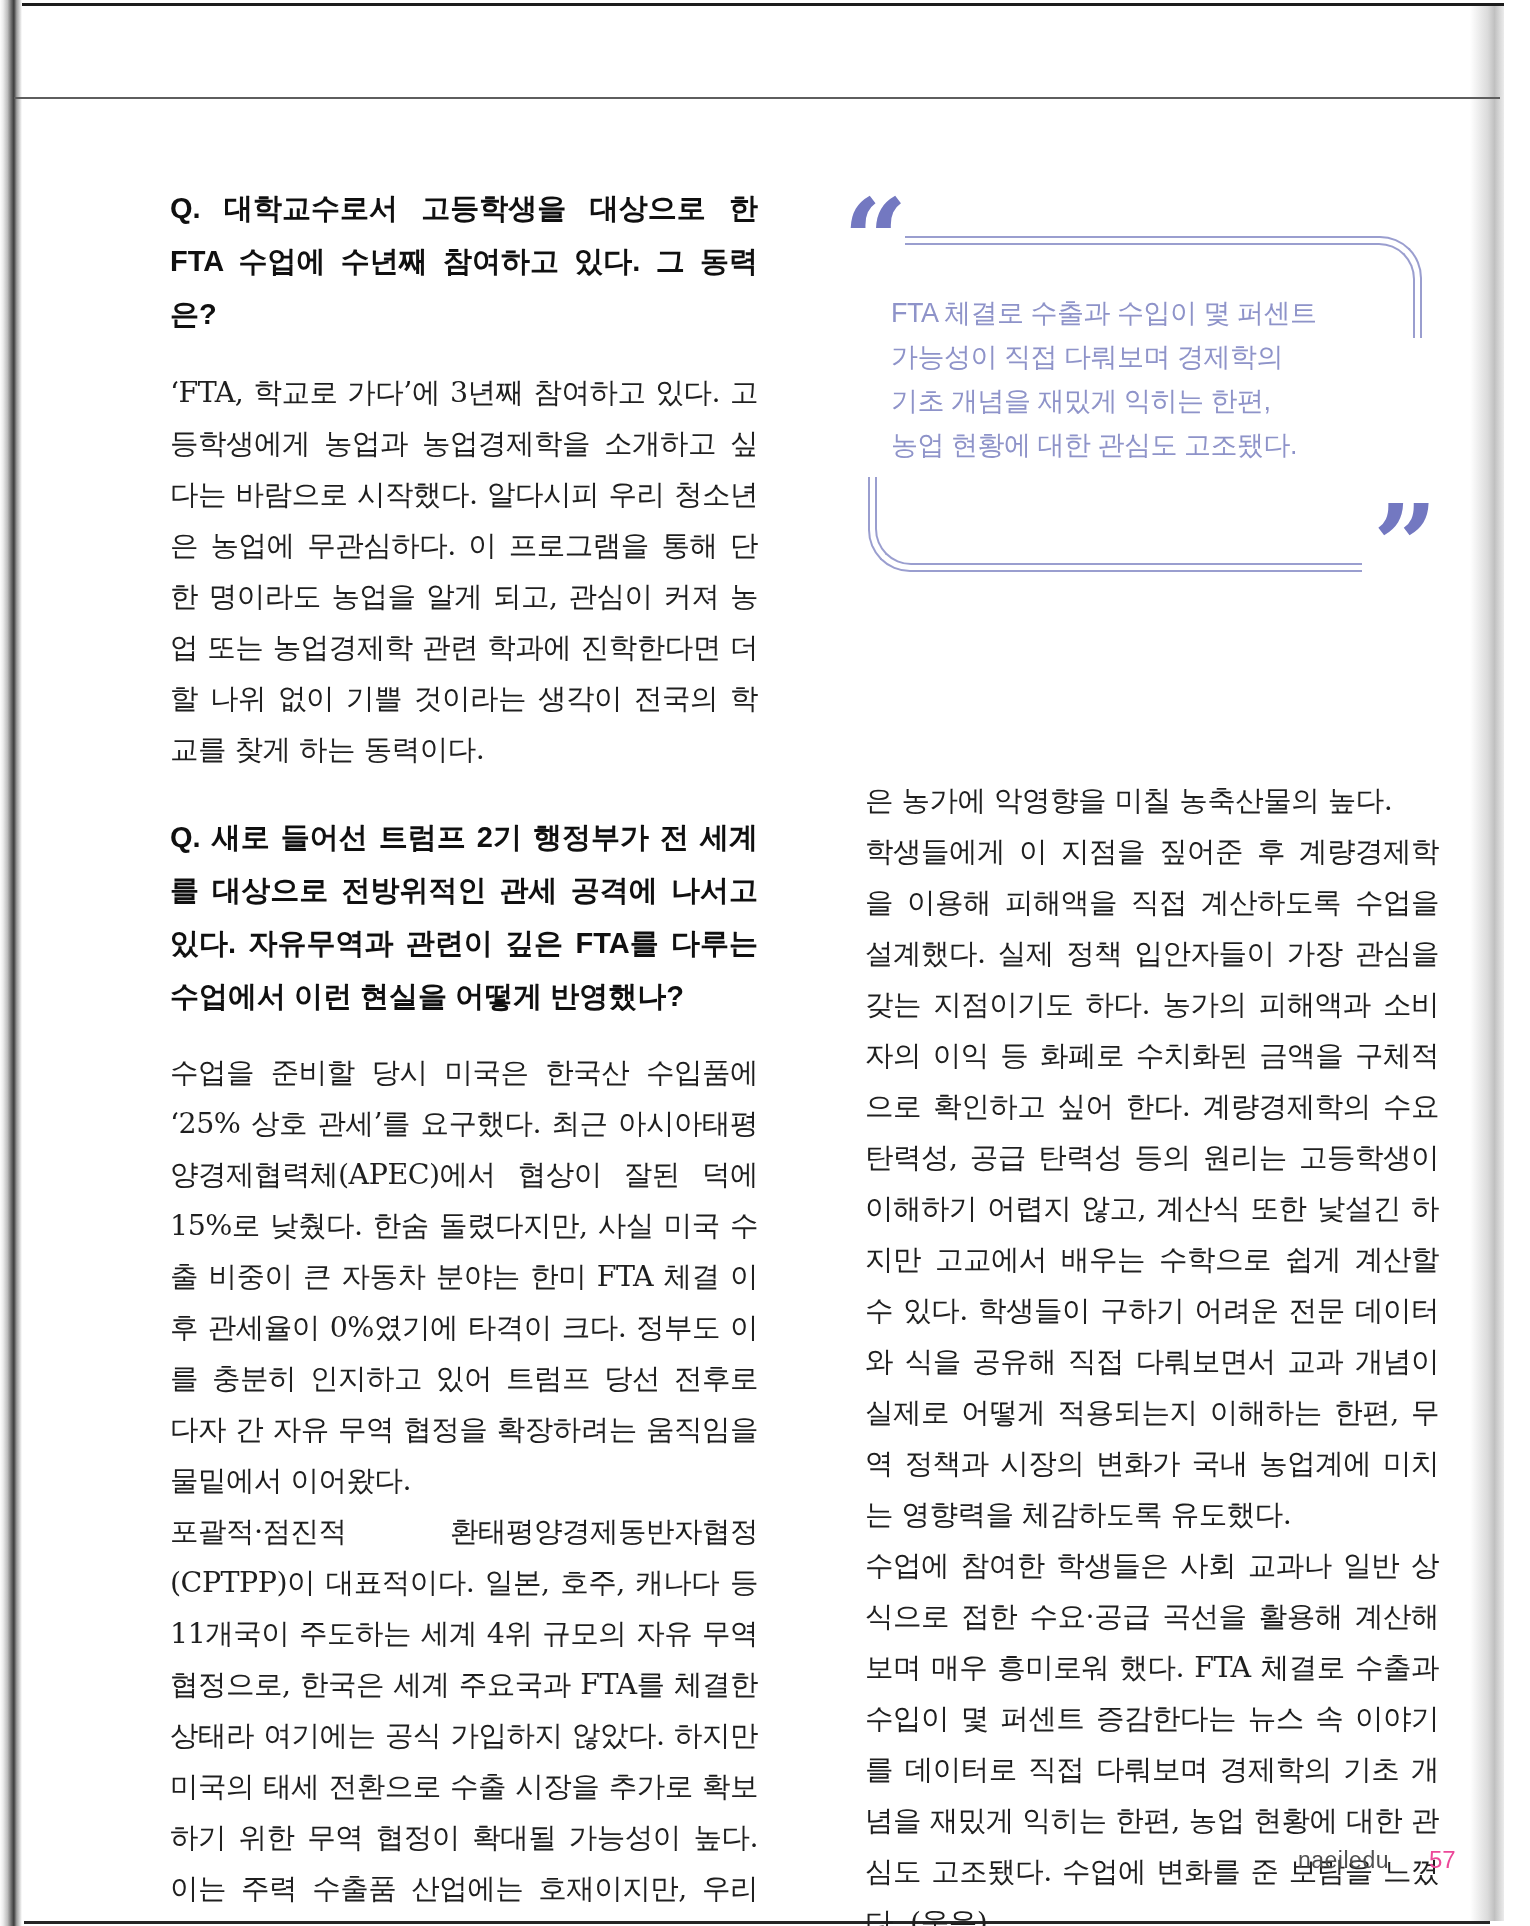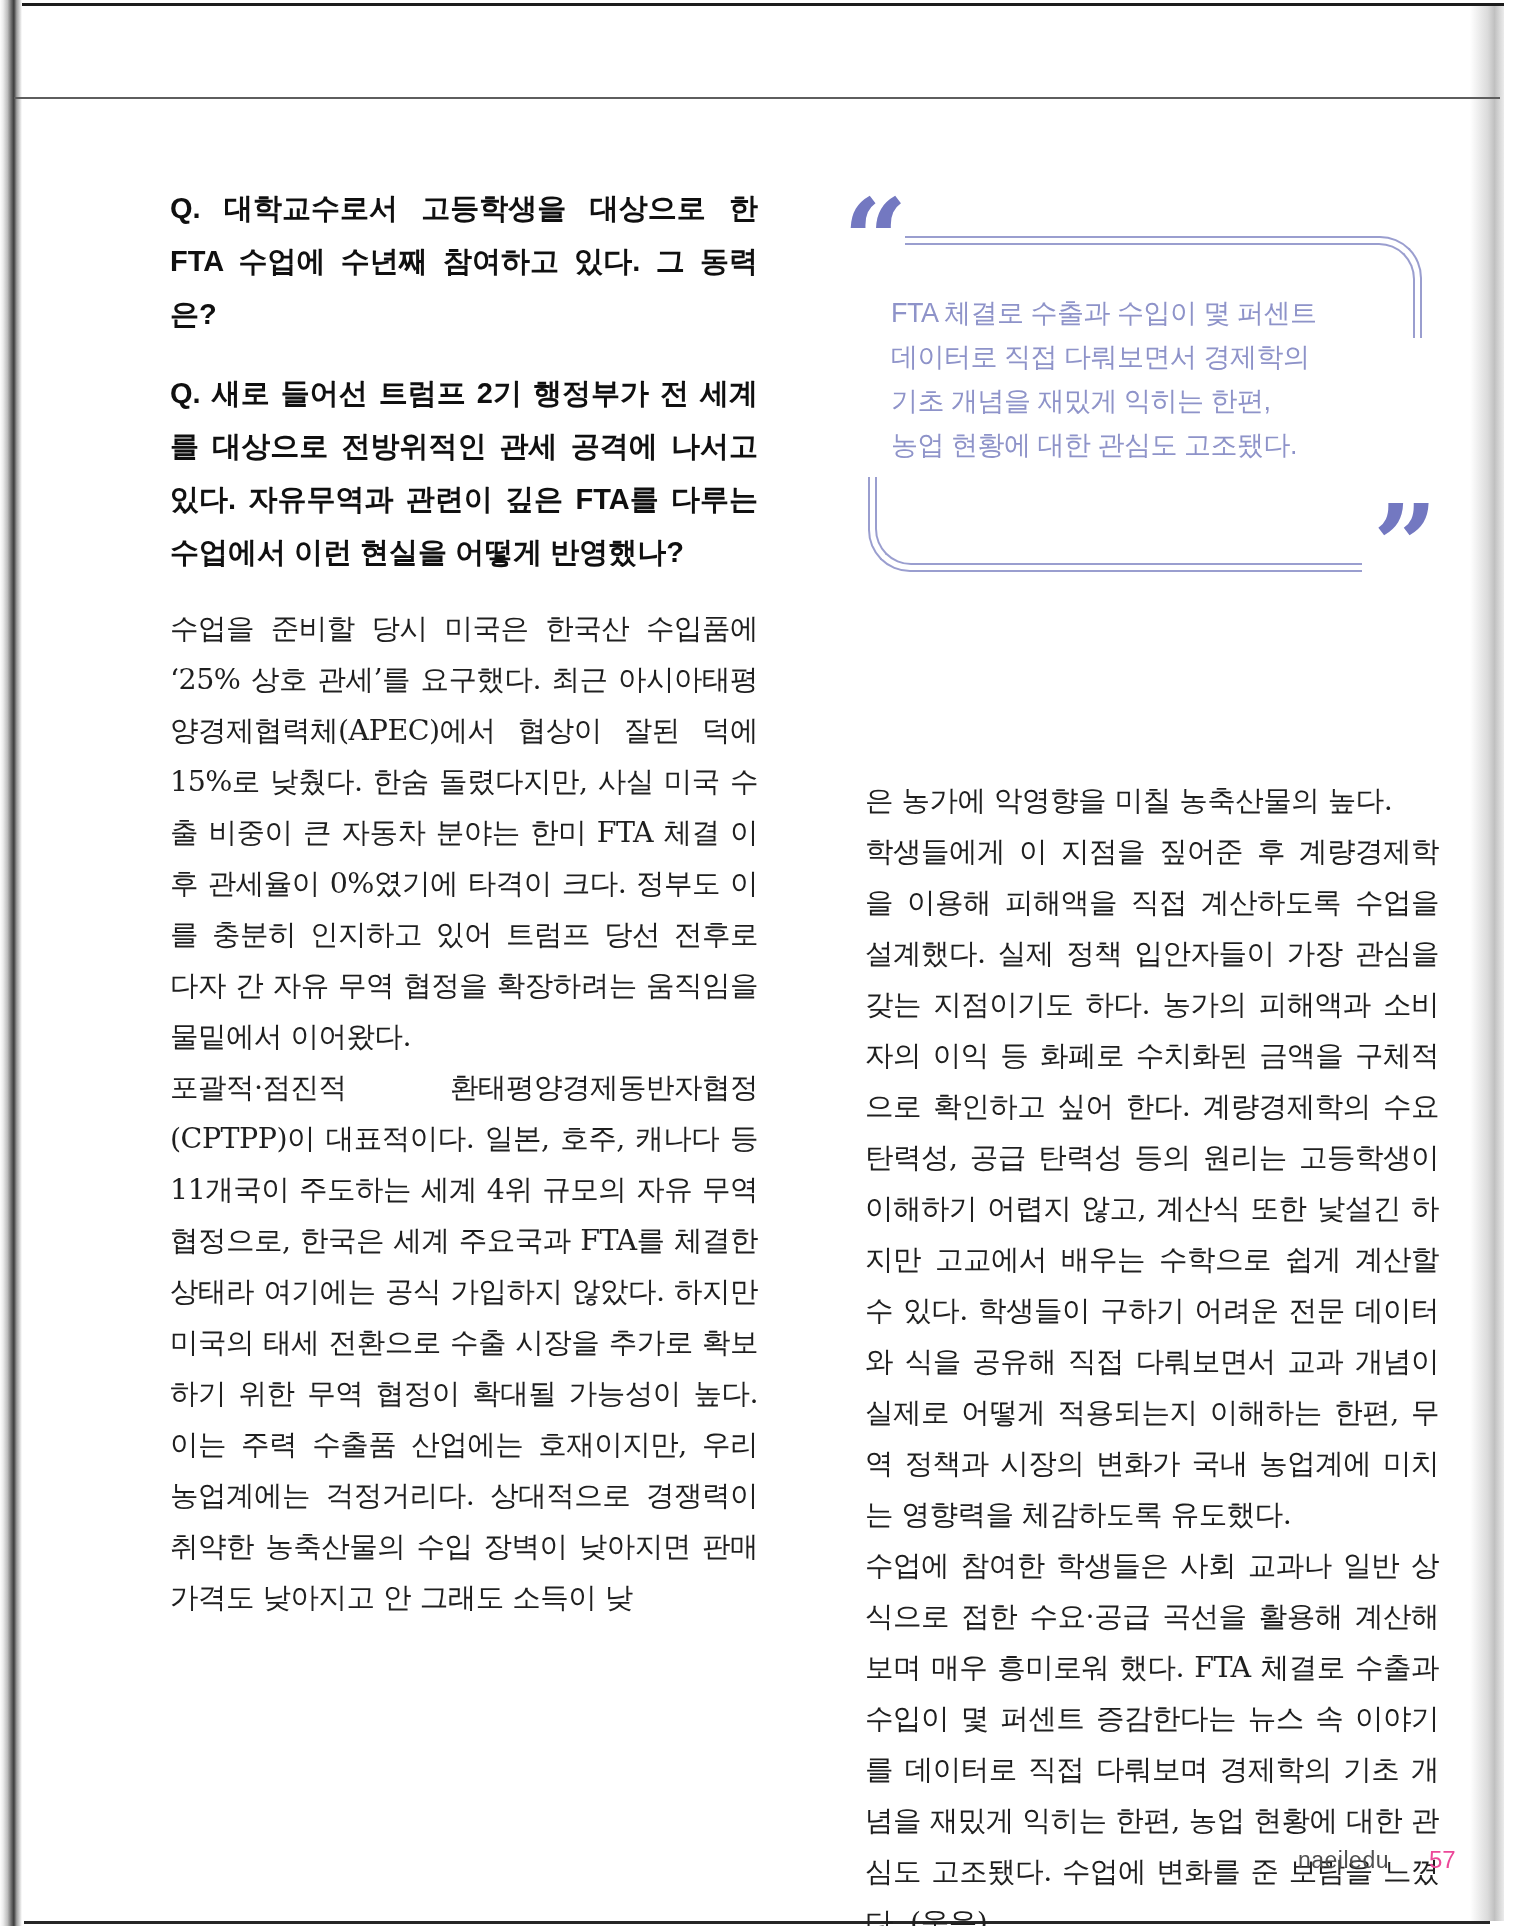--- a/index.html
+++ b/index.html
@@ -98,32 +98,33 @@
 <div class="page">
 
   <div class="scan-top-line"></div>
   <div class="scan-left-spine"></div>
   <div class="scan-right-shade"></div>
   <div class="scan-bottom-line"></div>
   <div class="header-rule"></div>
 
   <div class="col-left">
     <p class="question q1">Q. 대학교수로서 고등학생을 대상으로 한 FTA 수업에 수년째 참여하고 있다. 그 동력은?</p>
+    <p class="answer a1">‘FTA, 학교로 가다’에 3년째 참여하고 있다. 고등학생에게 농업과 농업경제학을 소개하고 싶다는 바람으로 시작했다. 알다시피 우리 청소년은 농업에 무관심하다. 이 프로그램을 통해 단 한 명이라도 농업을 알게 되고, 관심이 커져 농업 또는 농업경제학 관련 학과에 진학한다면 더할 나위 없이 기쁠 것이라는 생각이 전국의 학교를 찾게 하는 동력이다.</p>
     <p class="question q2">Q. 새로 들어선 트럼프 2기 행정부가 전 세계를 대상으로 전방위적인 관세 공격에 나서고 있다. 자유무역과 관련이 깊은 FTA를 다루는 수업에서 이런 현실을 어떻게 반영했나?</p>
     <p class="answer">수업을 준비할 당시 미국은 한국산 수입품에 ‘25% 상호 관세’를 요구했다. 최근 아시아태평양경제협력체(APEC)에서 협상이 잘된 덕에 15%로 낮췄다. 한숨 돌렸다지만, 사실 미국 수출 비중이 큰 자동차 분야는 한미 FTA 체결 이후 관세율이 0%였기에 타격이 크다. 정부도 이를 충분히 인지하고 있어 트럼프 당선 전후로 다자 간 자유 무역 협정을 확장하려는 움직임을 물밑에서 이어왔다.</p>
     <p class="answer">포괄적·점진적 환태평양경제동반자협정(CPTPP)이 대표적이다. 일본, 호주, 캐나다 등 11개국이 주도하는 세계 4위 규모의 자유 무역 협정으로, 한국은 세계 주요국과 FTA를 체결한 상태라 여기에는 공식 가입하지 않았다. 하지만 미국의 태세 전환으로 수출 시장을 추가로 확보하기 위한 무역 협정이 확대될 가능성이 높다. 이는 주력 수출품 산업에는 호재이지만, 우리 농업계에는 걱정거리다. 상대적으로 경쟁력이 취약한 농축산물의 수입 장벽이 낮아지면 판매 가격도 낮아지고 안 그래도 소득이 낮</p>
   </div>
 
   <div class="quote-box">
     <span class="quote-glyph quote-open">“</span>
     <div class="frame-tr"></div>
     <div class="frame-bl"></div>
     <div class="quote-lines">
       <div class="quote-line">FTA 체결로 수출과 수입이 몇 퍼센트</div>
-      <div class="quote-line">데이터로 직접 다뤄보면서 경제학의</div>
+      <div class="quote-line">가능성이 직접 다뤄보며 경제학의</div>
       <div class="quote-line">기초 개념을 재밌게 익히는 한편,</div>
       <div class="quote-line">농업 현황에 대한 관심도 고조됐다.</div>
     </div>
     <span class="quote-glyph quote-close">”</span>
   </div>
 
   <div class="col-right-text">
     <p class="answer">은 농가에 악영향을 미칠 농축산물의 높다.</p>
     <p class="answer">학생들에게 이 지점을 짚어준 후 계량경제학을 이용해 피해액을 직접 계산하도록 수업을 설계했다. 실제 정책 입안자들이 가장 관심을 갖는 지점이기도 하다. 농가의 피해액과 소비자의 이익 등 화폐로 수치화된 금액을 구체적으로 확인하고 싶어 한다. 계량경제학의 수요 탄력성, 공급 탄력성 등의 원리는 고등학생이 이해하기 어렵지 않고, 계산식 또한 낯설긴 하지만 고교에서 배우는 수학으로 쉽게 계산할 수 있다. 학생들이 구하기 어려운 전문 데이터와 식을 공유해 직접 다뤄보면서 교과 개념이 실제로 어떻게 적용되는지 이해하는 한편, 무역 정책과 시장의 변화가 국내 농업계에 미치는 영향력을 체감하도록 유도했다.</p>
     <p class="answer">수업에 참여한 학생들은 사회 교과나 일반 상식으로 접한 수요·공급 곡선을 활용해 계산해보며 매우 흥미로워 했다. FTA 체결로 수출과 수입이 몇 퍼센트 증감한다는 뉴스 속 이야기를 데이터로 직접 다뤄보며 경제학의 기초 개념을 재밌게 익히는 한편, 농업 현황에 대한 관심도 고조됐다. 수업에 변화를 준 보람을 느꼈다. (웃음)</p>

